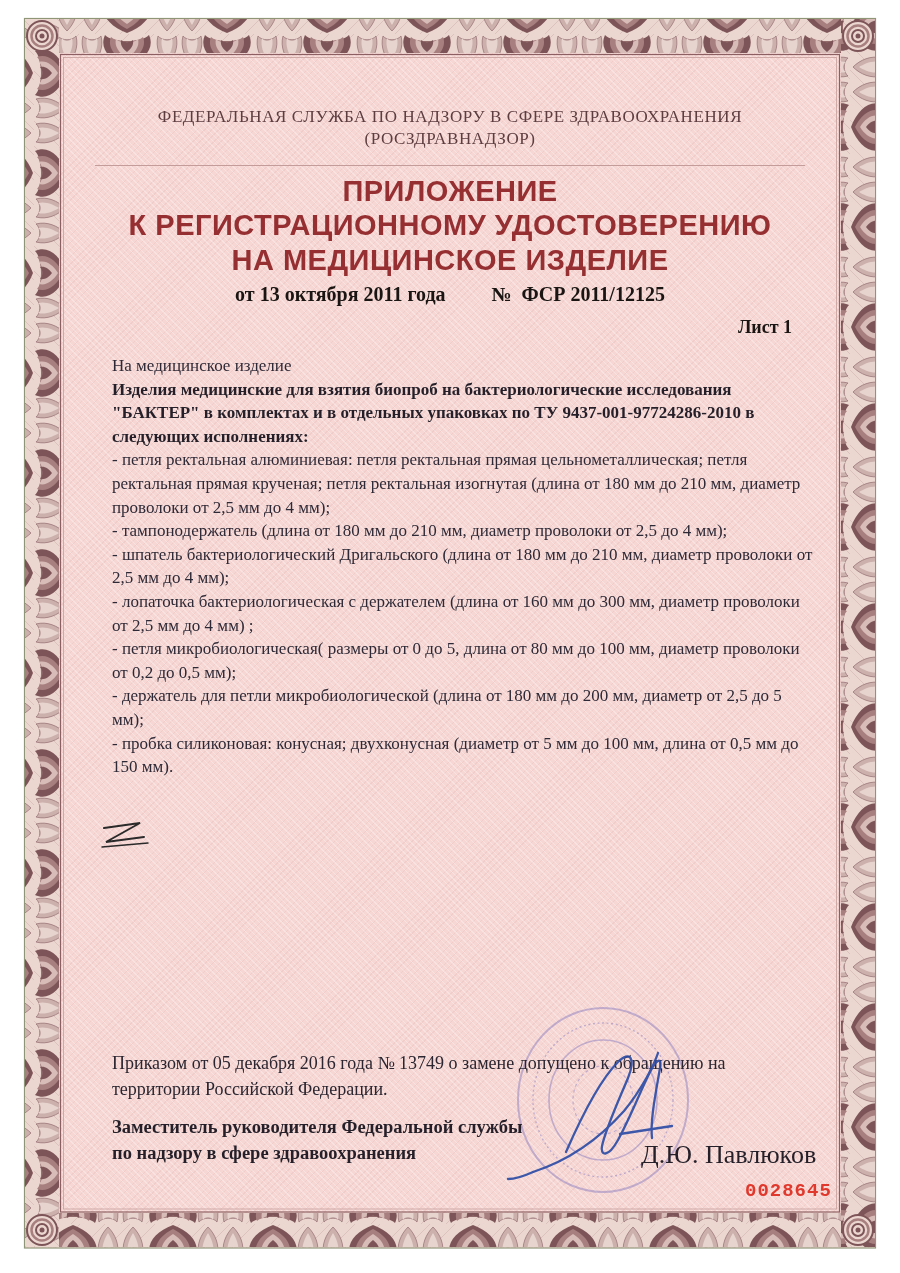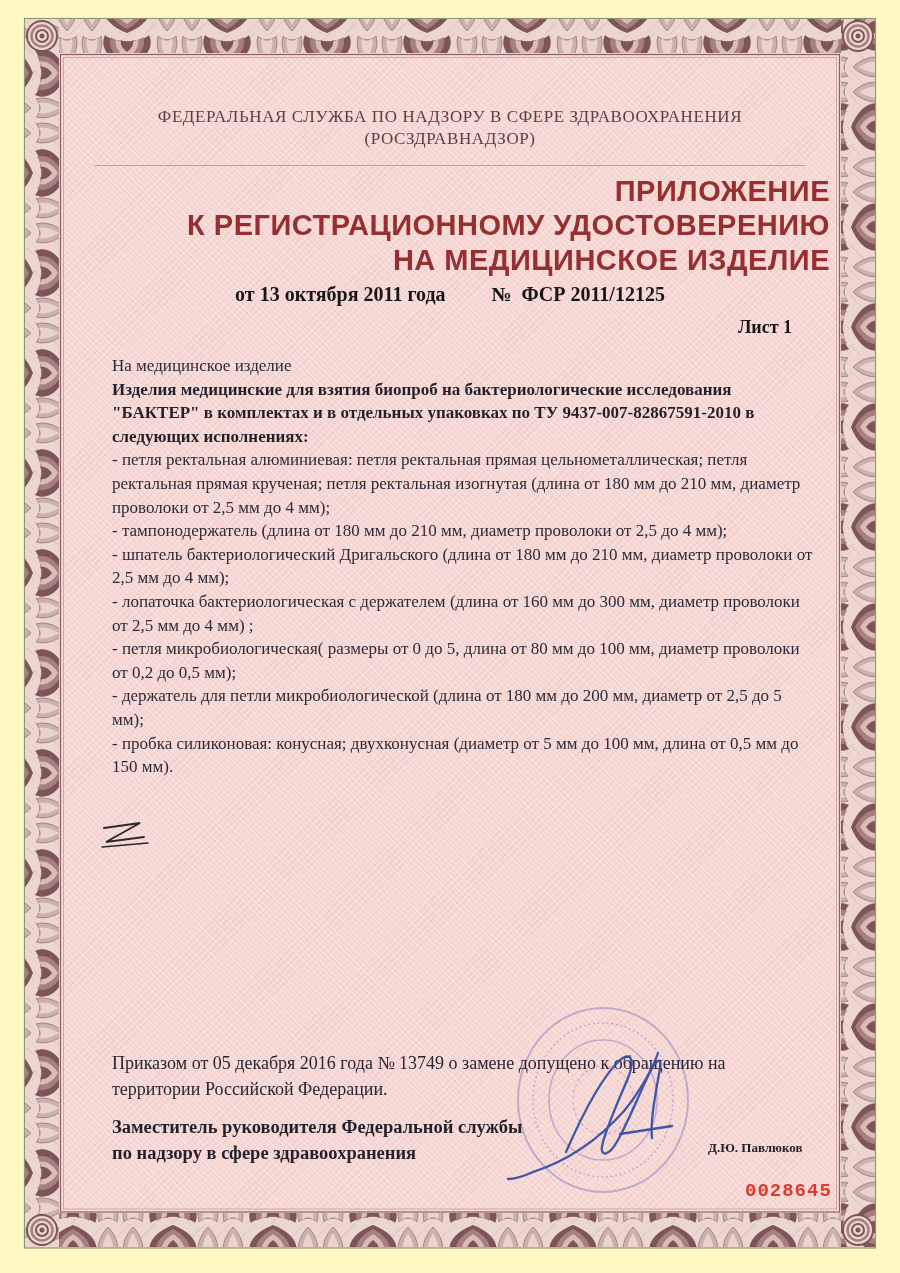--- a/index.html
+++ b/index.html
@@ -1,20 +1,20 @@
 <!DOCTYPE html>
 <html lang="ru"><head>
 <meta charset="utf-8">
 <style>
   html,body{margin:0;padding:0;}
   body{background:#e8e8e4;}
   .page{
     position:relative;
     width:900px;height:1273px;
-    background:#fef9c3;
+    background:#ffffff;
     overflow:hidden;
     font-family:"Liberation Serif", serif;
   }
   
   .cert-field{
     position:absolute;left:24px;top:18px;width:852px;height:1230px;
     background-color:#f6d7d4;
     background-image:
       repeating-linear-gradient(45deg, rgba(255,255,255,0.30) 0 1px, rgba(255,255,255,0) 1px 4px),
       repeating-linear-gradient(-45deg, rgba(231,186,184,0.35) 0 1px, rgba(231,186,184,0) 1px 5px);
@@ -25,21 +25,21 @@
   .agency{
     position:absolute;left:90px;top:106px;width:720px;
     text-align:center;color:#5e3d40;
     font-size:17px;line-height:22px;letter-spacing:0.6px;
   }
   .head-rule{
     position:absolute;left:95px;top:165px;width:710px;height:0;
     border-top:1px solid #c49c9a;
   }
   .title{
-    position:absolute;left:70px;width:760px;text-align:right;
+    position:absolute;left:70px;width:760px;text-align:center;
     font-family:"Liberation Sans", sans-serif;
     font-weight:bold;color:#962f31;font-size:29px;line-height:34px;
     letter-spacing:0.5px;
   }
   .title-1{top:174px;}
   .title-2{top:208px;}
   .title-3{top:243px;}
   .date-row{
     position:absolute;left:0;right:0;top:283px;
     display:flex;justify-content:center;gap:46px;
@@ -59,22 +59,22 @@
   
   .order-note{
     position:absolute;left:112px;top:1050px;width:700px;
     font-size:18px;line-height:26px;color:#2a2530;
   }
   .signer-pos{
     position:absolute;left:112px;top:1114px;width:480px;
     font-size:18.5px;line-height:26px;font-weight:bold;color:#241f28;
   }
   .signer-name{
-    position:absolute;left:708px;top:1140px;
-    font-size:13px;font-weight:bold;color:#241f28;white-space:nowrap;
+    position:absolute;left:641px;top:1140px;
+    font-size:26px;font-weight:normal;color:#241f28;white-space:nowrap;
   }
   .serial{
     position:absolute;left:745px;top:1180px;
     font-family:"Liberation Mono", monospace;
     font-size:19px;font-weight:bold;color:#e0382c;letter-spacing:1px;
   }
   .stamp-svg{left:500px;top:1002px;opacity:0.5;}
   .sign-svg{left:500px;top:1005px;}
   .zmark-svg{left:100px;top:820px;}
 </style>
@@ -157,21 +157,21 @@
   <div class="title title-3">НА МЕДИЦИНСКОЕ ИЗДЕЛИЕ</div>
 
   <div class="date-row">
     <span>от 13 октября 2011 года</span>
     <span>№  ФСР 2011/12125</span>
   </div>
   <div class="sheet">Лист 1</div>
 
   <div class="body-text">
     <p>На медицинское изделие</p>
-    <p class="bold">Изделия медицинские для взятия биопроб на бактериологические исследования "БАКТЕР" в комплектах и в отдельных упаковках по ТУ 9437-007-82867591-2010 в следующих исполнениях:</p>
+    <p class="bold">Изделия медицинские для взятия биопроб на бактериологические исследования "БАКТЕР" в комплектах и в отдельных упаковках по ТУ 9437-001-97724286-2010 в следующих исполнениях:</p>
     <p>- петля ректальная алюминиевая: петля ректальная прямая цельнометаллическая; петля ректальная прямая крученая; петля ректальная изогнутая (длина от 180 мм до 210 мм, диаметр проволоки от 2,5 мм до 4 мм);</p>
     <p>- тампонодержатель (длина от 180 мм до 210 мм, диаметр проволоки от 2,5 до 4 мм);</p>
     <p>- шпатель бактериологический Дригальского (длина от 180 мм до 210 мм, диаметр проволоки от 2,5 мм до 4 мм);</p>
     <p>- лопаточка бактериологическая с держателем (длина от 160 мм до 300 мм, диаметр проволоки от 2,5 мм до 4 мм) ;</p>
     <p>- петля микробиологическая( размеры от 0 до 5, длина от 80 мм до 100 мм, диаметр проволоки от 0,2 до 0,5 мм);</p>
     <p>- держатель для петли микробиологической (длина от 180 мм до 200 мм, диаметр от 2,5 до 5 мм);</p>
     <p>- пробка силиконовая: конусная; двухконусная (диаметр от 5 мм до 100 мм, длина от 0,5 мм до 150 мм).</p>
   </div>
 
   <svg class="zmark-svg" width="56" height="34" viewBox="0 0 56 34" aria-hidden="true">

